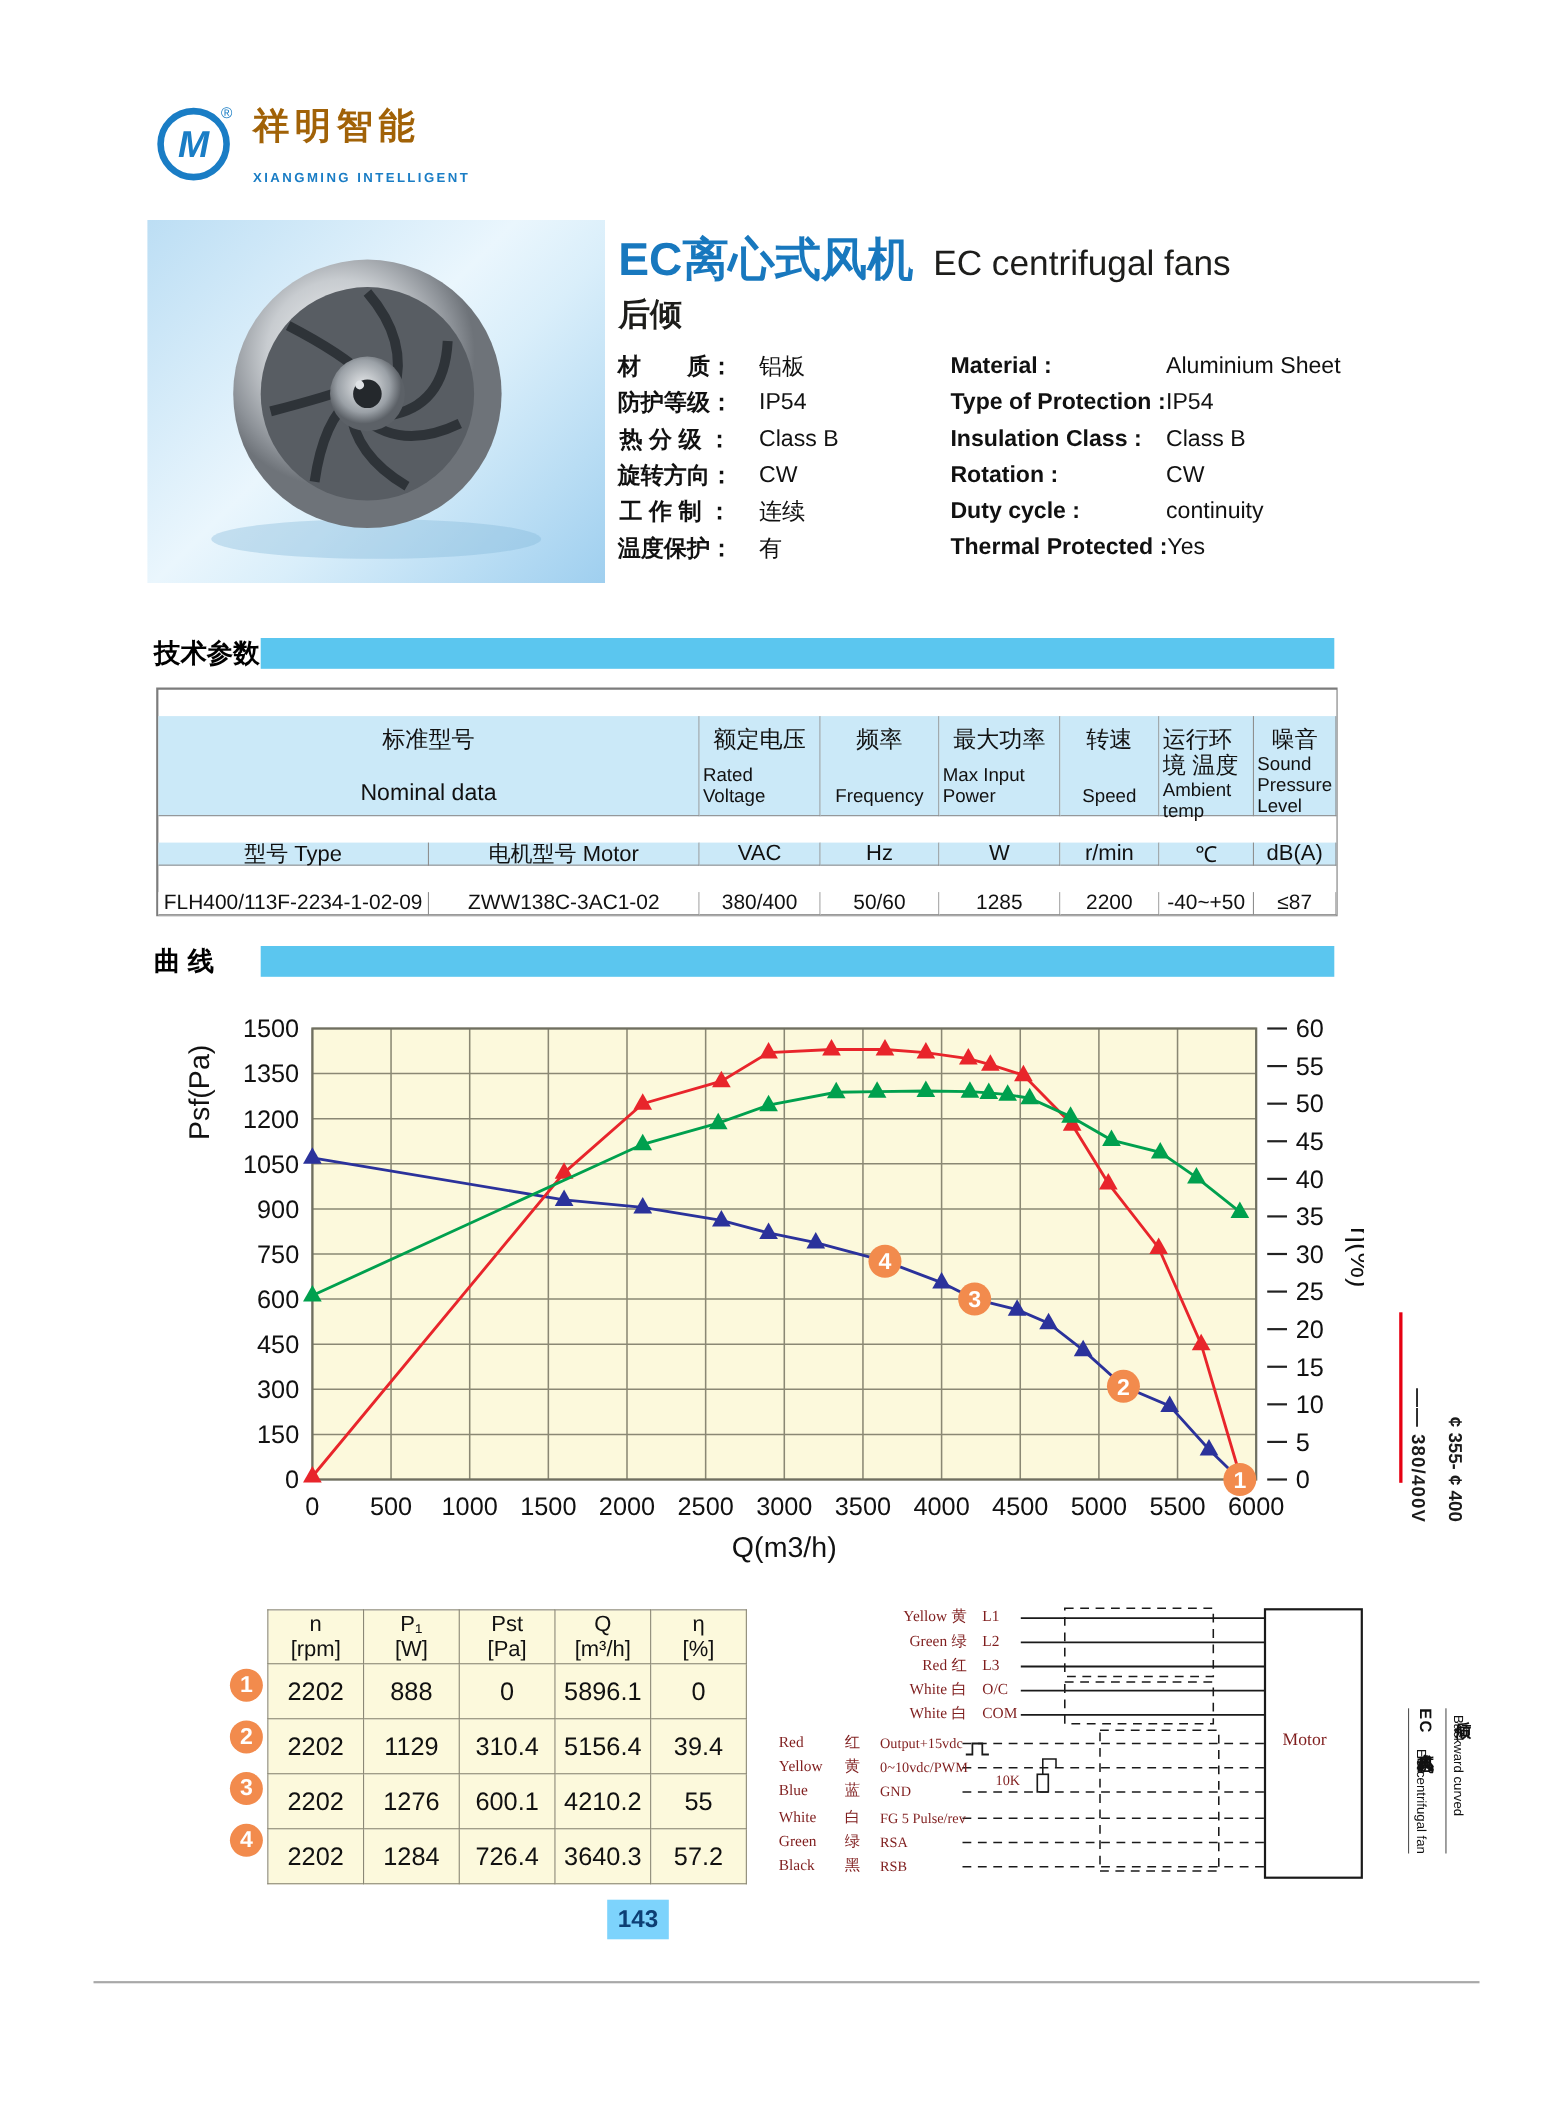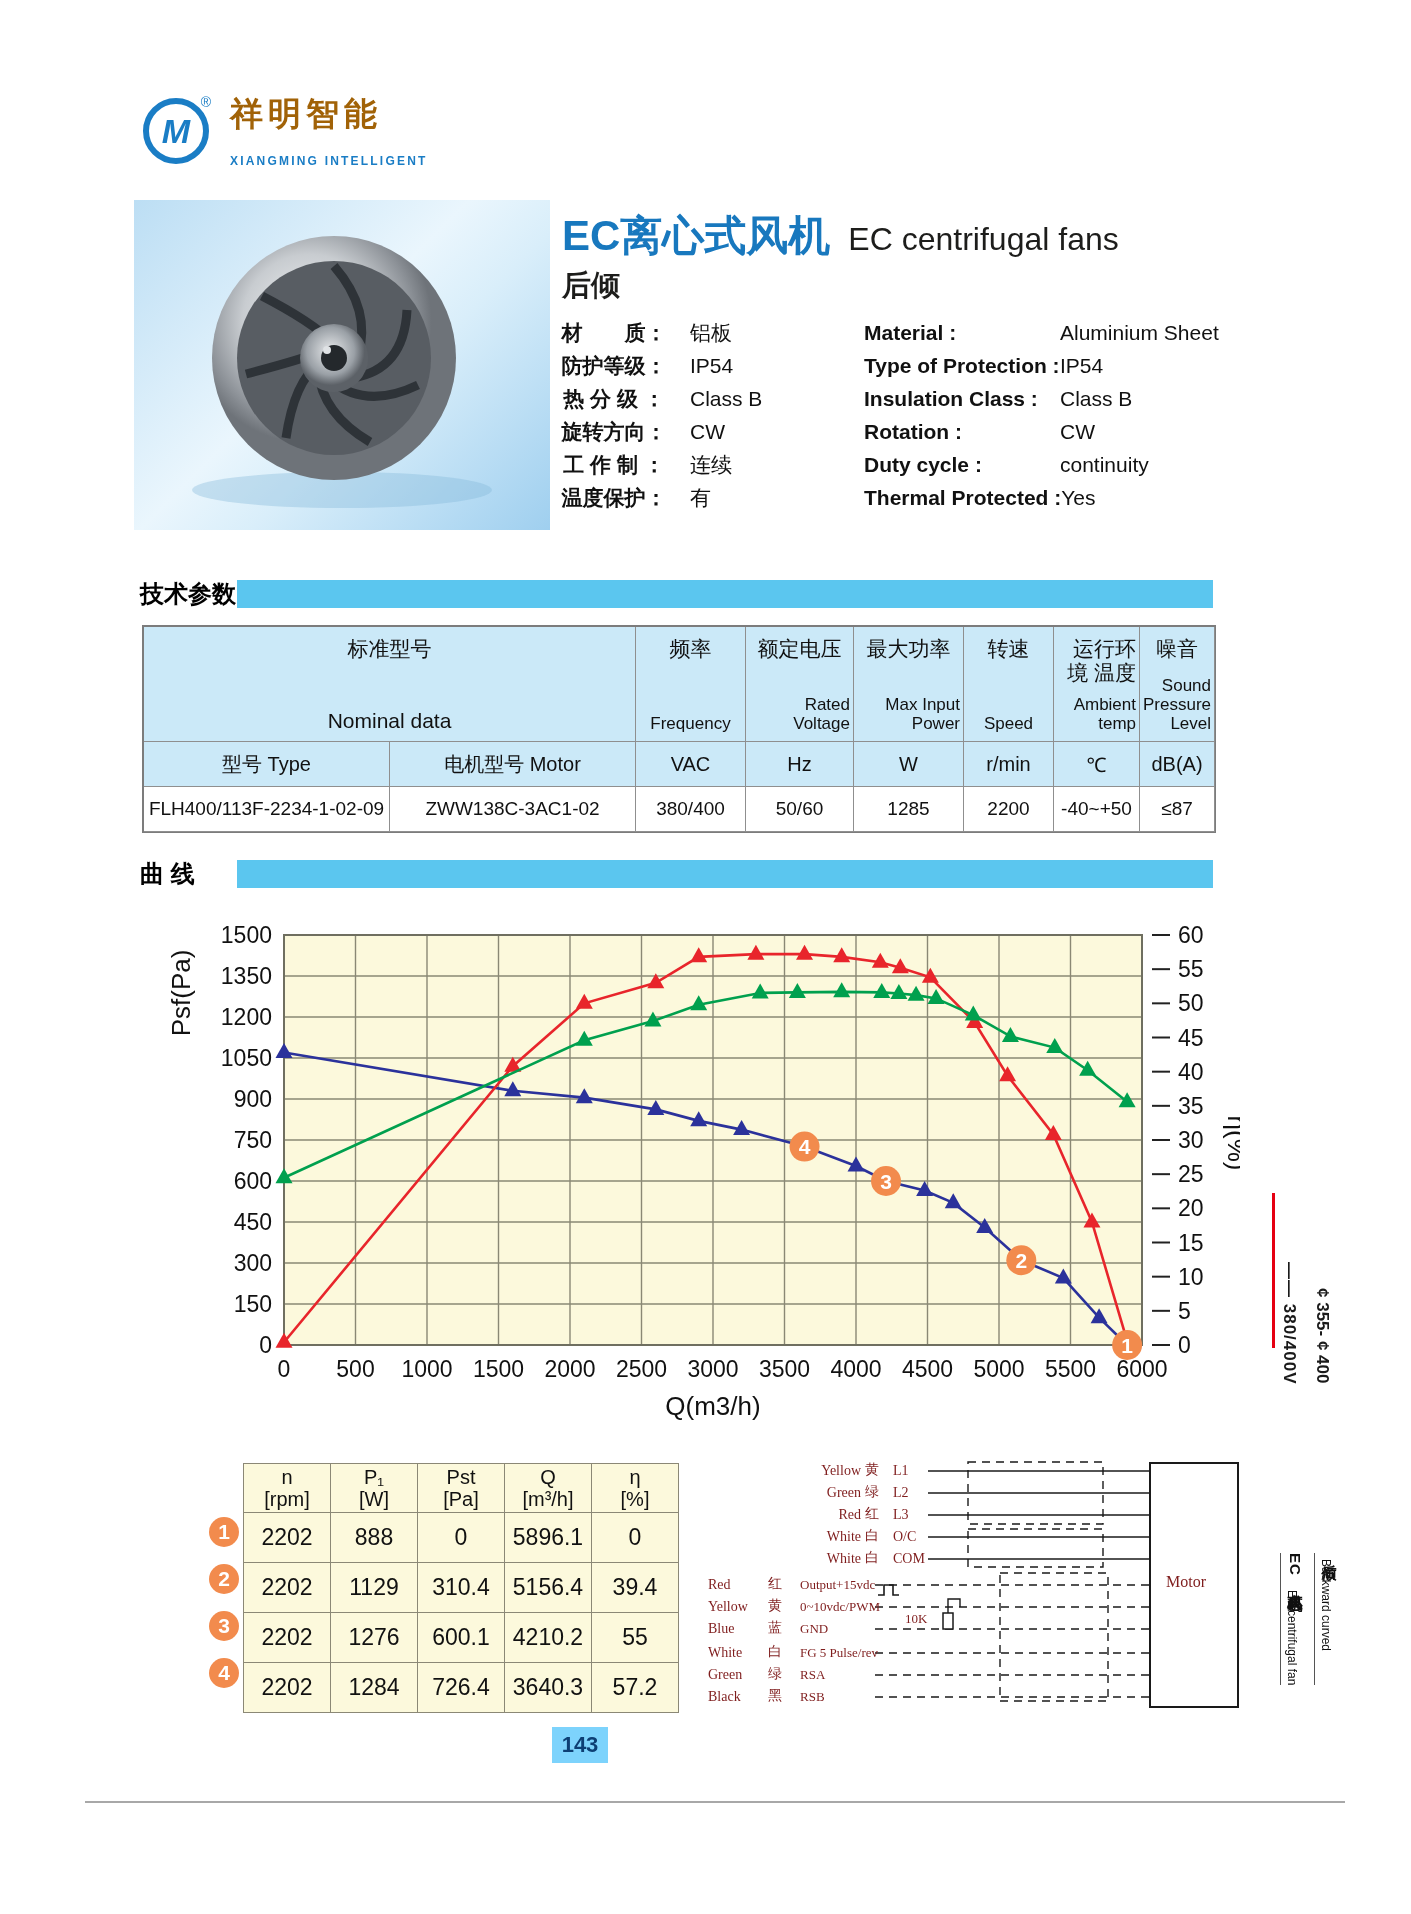--- a/index.html
+++ b/index.html
@@ -27,21 +27,21 @@
   .spec-en{left:864px;top:316px;}
   .spec-en .lbl{min-width:196px;}
   
   .sec{display:flex;align-items:center;height:28px;}
   .sec .sec-title{font-size:24px;font-weight:bold;color:#000;width:97px;white-space:nowrap;}
   .sec .sec-bar{height:28px;background:#5bc6ef;flex:1;}
   .sec1{left:140px;top:580px;width:1073px;}
   .sec2{left:140px;top:860px;width:1073px;}
   
   .ttable{left:142px;top:625px;display:grid;grid-template-columns:246px 246px 110px 108px 110px 90px 86px 75px;grid-template-rows:115px 45px 45px;border-top:2px solid #7c7c7c;border-left:2px solid #7c7c7c;border-right:1px solid #7c7c7c;border-bottom:1px solid #7c7c7c;}
-  .tc{border-right:1px solid #8f8f8f;border-bottom:1px solid #8f8f8f;display:flex;align-items:center;justify-content:center;text-align:right;}
+  .tc{border-right:1px solid #8f8f8f;border-bottom:1px solid #8f8f8f;display:flex;align-items:center;justify-content:center;text-align:left;margin-top:24px;}
   .th{background:#cbe9f8;}
   .tall{flex-direction:column;justify-content:space-between;padding:10px 3px 8px 3px;box-sizing:border-box;}
   .hcn{font-size:21px;line-height:1.15;}
   .hen{font-size:17px;line-height:1.12;}
   .span2{grid-column:1/3;}
   .unit{font-size:20px;}
   .tdata{font-size:19px;background:#fff;}
   
   #chart{left:150px;top:898px;}
   .tick{font:23px "Liberation Sans",sans-serif;fill:#111;}
@@ -190,26 +190,26 @@
   <span class="sec-title">技术参数</span>
   <span class="sec-bar"></span>
 </div>
 
 <div class="abs ttable">
   <div class="tc th tall span2">
       <span class="hcn">标准型号</span>
       <span class="hcn">Nominal  data</span>
     </div>
   <div class="tc th tall">
+      <span class="hcn">额定电压</span>
+      <span class="hen">Rated Voltage</span>
+    </div>
+  <div class="tc th tall">
       <span class="hcn">频率</span>
       <span class="hen">Frequency</span>
-    </div>
-  <div class="tc th tall">
-      <span class="hcn">额定电压</span>
-      <span class="hen">Rated Voltage</span>
     </div>
   <div class="tc th tall">
       <span class="hcn">最大功率</span>
       <span class="hen">Max Input Power</span>
     </div>
   <div class="tc th tall">
       <span class="hcn">转速</span>
       <span class="hen">Speed</span>
     </div>
   <div class="tc th tall">

